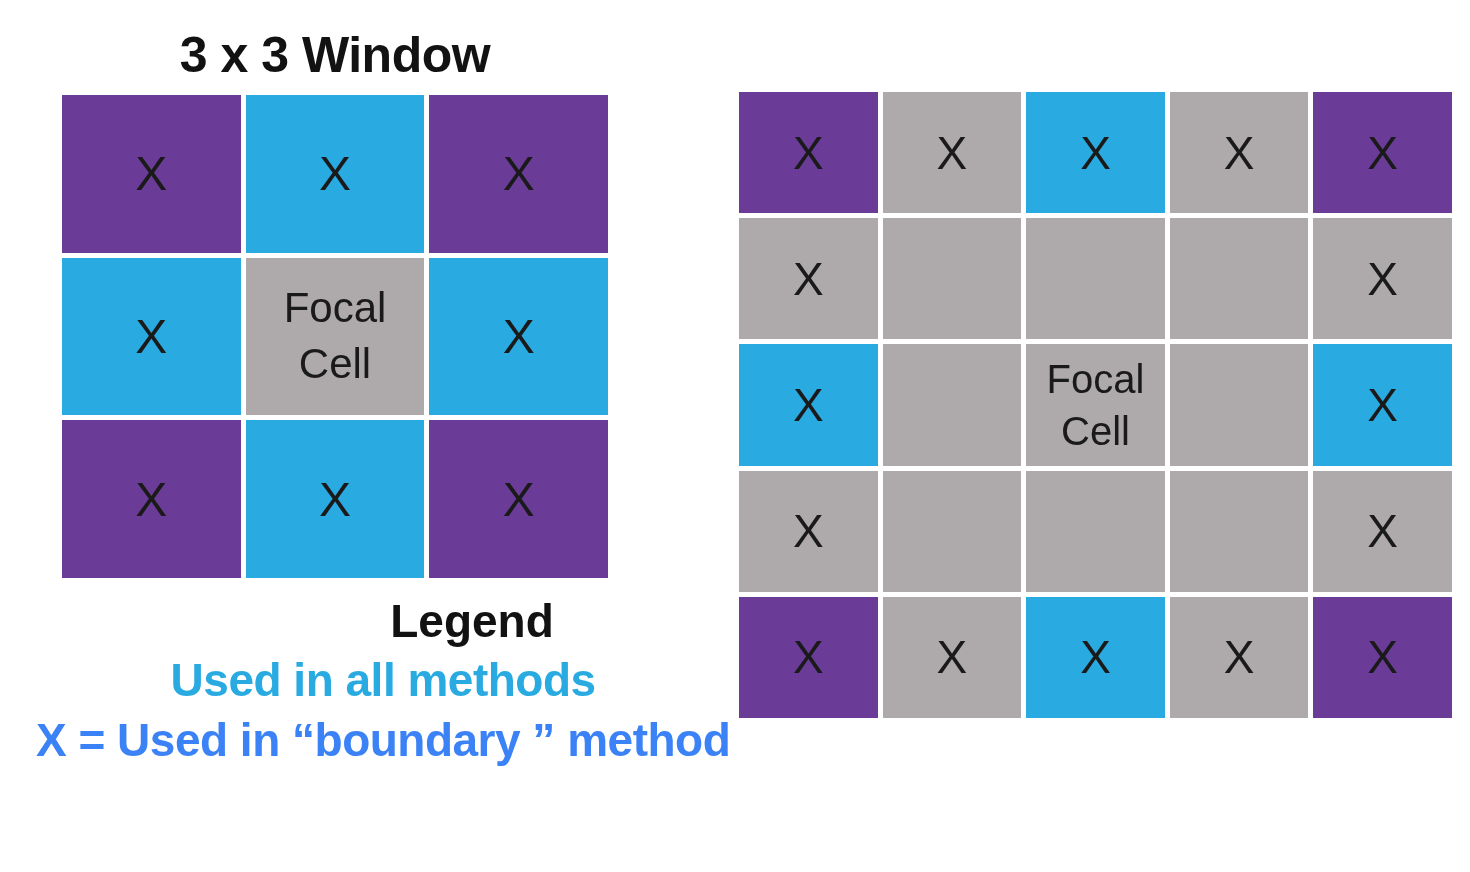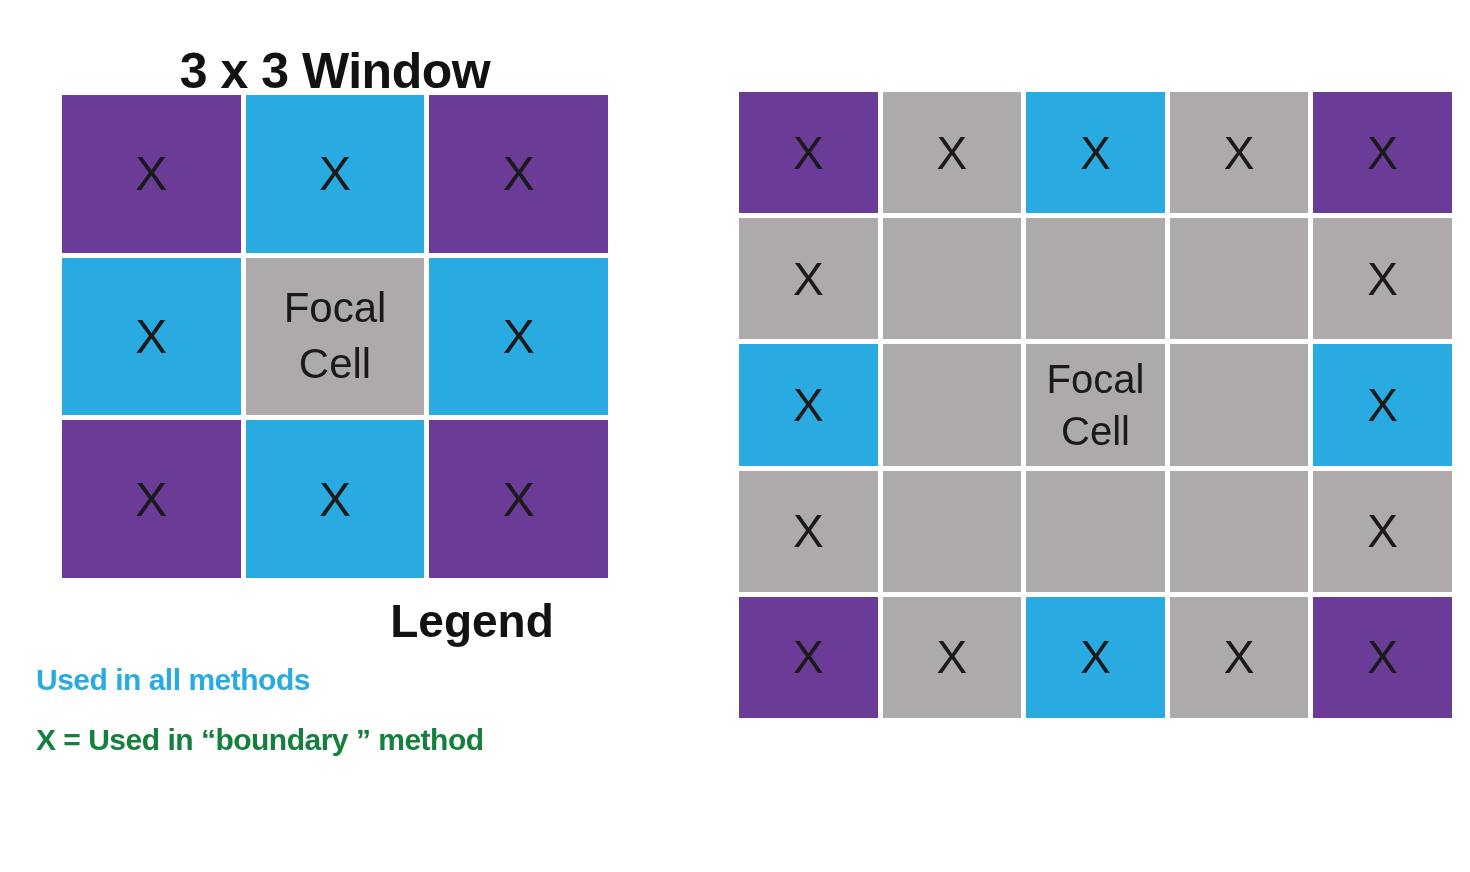--- a/index.html
+++ b/index.html
@@ -17,21 +17,20 @@
   }
   .win-title {
     position: absolute;
     top: 30px;
     text-align: center;
     font-size: 50px;
     font-weight: 700;
     letter-spacing: -0.5px;
     color: #121212;
     line-height: 1;
-    margin-top: 16px;
   }
   .title-3x3 { left: 62px;  width: 546px; }
   .title-5x5 { left: 739px; width: 713px; }
 
   .grid {
     position: absolute;
     display: grid;
     gap: 5px;
   }
   .grid-3x3 {
@@ -72,25 +71,26 @@
     text-decoration-thickness: 4px;
     text-underline-offset: 8px;
   }
   .legend-entries {
     position: absolute;
     left: 36px; top: 650px;
     display: flex;
     flex-direction: column;
   }
   .legend-entry {
-    font-size: 30px;
+    font-size: 46px;
     font-weight: 700;
     line-height: 60px;
     letter-spacing: -0.5px;
     white-space: nowrap;
+    text-align: center;
   }
 </style>
 </head>
 <body>
 
 <div class="canvas">
 
   <div class="win-title title-3x3">3 x 3 Window</div>
 
   <div class="grid grid-3x3">
@@ -133,16 +133,16 @@
       <div class="cell" style="background: rgb(174, 170, 171);">X</div>
       <div class="cell" style="background: rgb(41, 171, 226);">X</div>
       <div class="cell" style="background: rgb(174, 170, 171);">X</div>
       <div class="cell" style="background: rgb(107, 60, 151);">X</div>
     </div>
 
   <div class="legend-title">Legend</div>
 
   <div class="legend-entries">
     <div class="legend-entry" style="color: rgb(41, 171, 226);">Used in all methods</div>
-    <div class="legend-entry" style="color: #15803d;">X = Used in “boundary ” method</div>
+    <div class="legend-entry" style="color: #3b82f6;">X = Used in “boundary ” method</div>
   </div>
 
 </div>
 
 </body></html>

